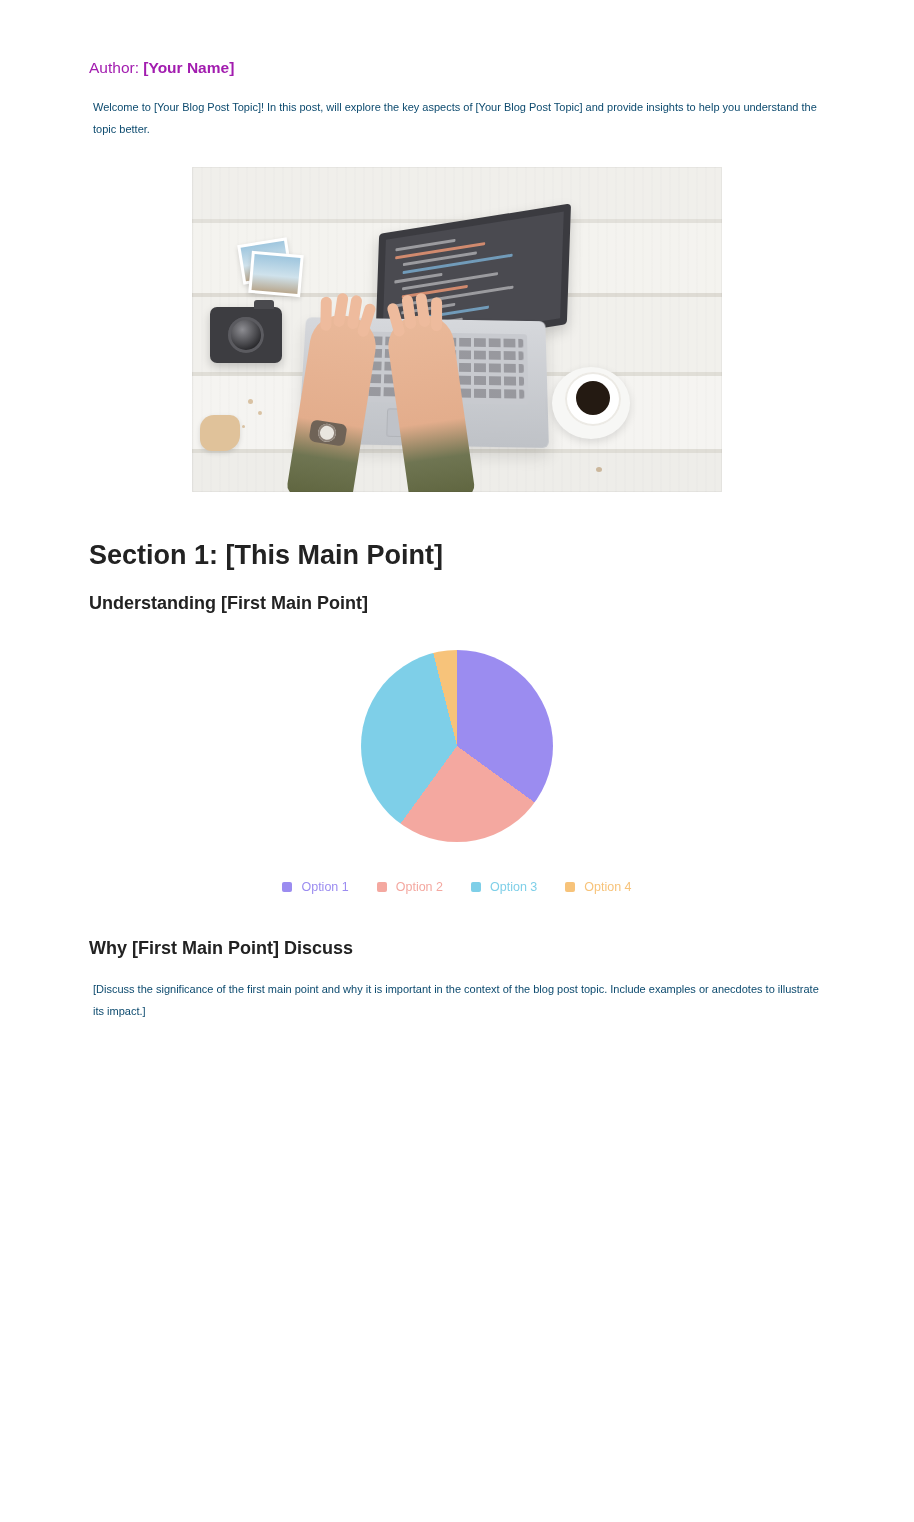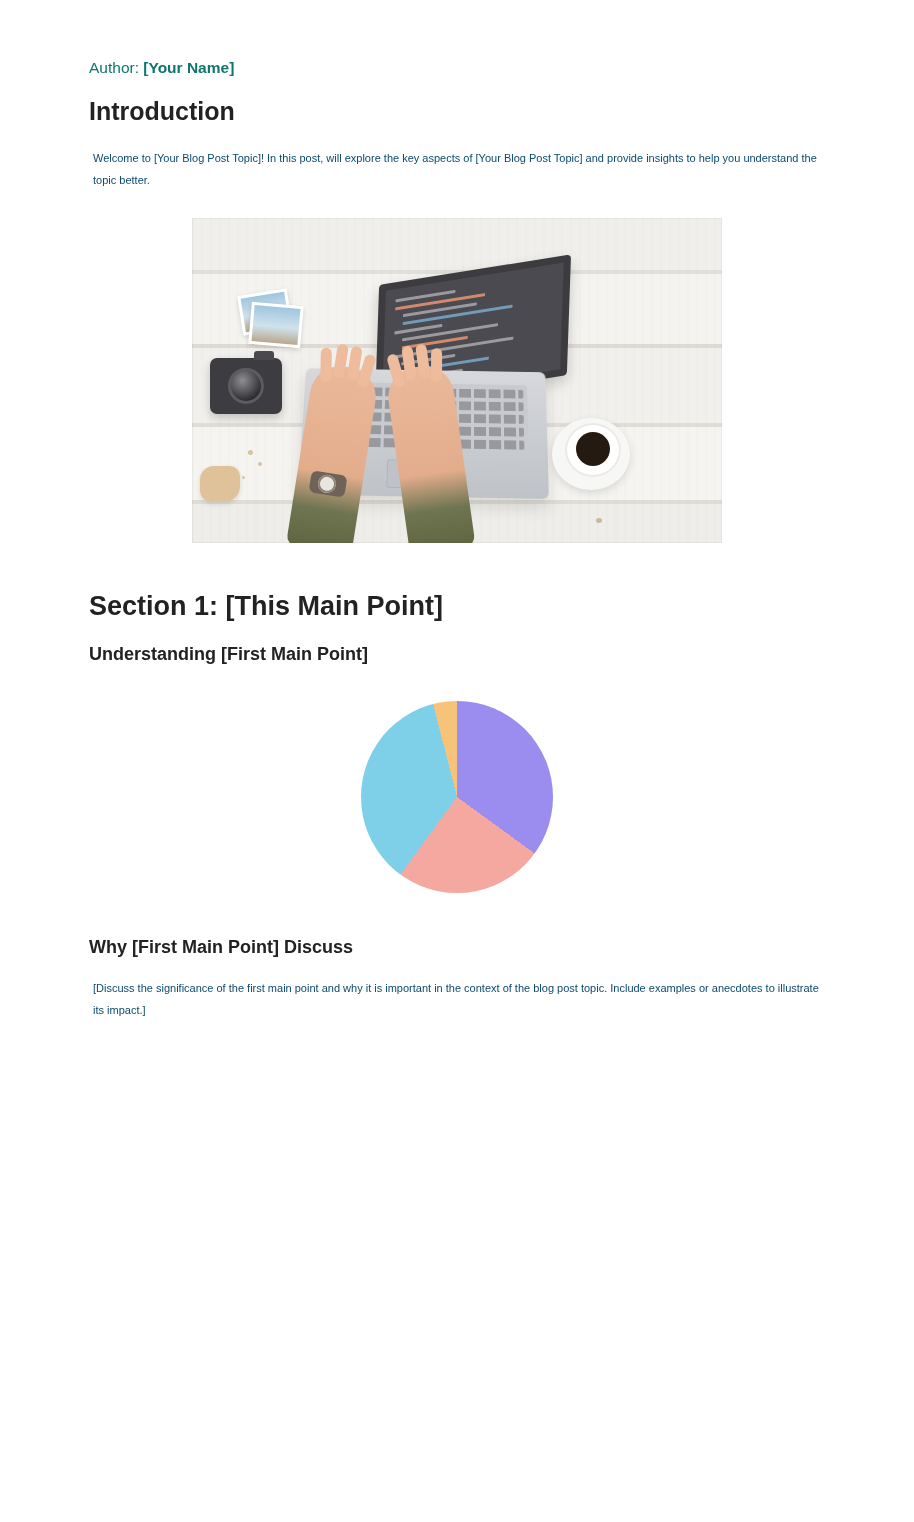--- a/index.html
+++ b/index.html
@@ -25,21 +25,21 @@
     font-size: 33px;
     font-weight: bold;
     letter-spacing: 0.3px;
     margin: 14px 0 26px 0;
     color: #222222;
   }
   .meta-line {
     font-size: 15.5px;
     line-height: 1.5;
     margin: 0 0 18px 0;
-    color: #0f766e;
+    color: #a21caf;
   }
   .meta-line .strong {
     font-weight: bold;
   }
   .meta-line.second {
     margin-bottom: 44px;
   }
   h2.section-heading {
     font-size: 25px;
     font-weight: bold;
@@ -339,21 +339,20 @@
 
 <div class="page">
 
 
   <p class="meta-line">
     <span>Author:</span>
     <span class="strong">[Your Name]</span>
   </p>
 
 
-  <h2 class="section-heading">Introduction</h2>
   <p class="body-text">Welcome to [Your Blog Post Topic]! In this post, will explore the key aspects of [Your Blog Post Topic] and provide insights to help you understand the topic better.</p>
 
   <div class="photo-wrap">
     <div class="photo">
       <div class="wood"></div>
       <div class="wood-grain"></div>
 
       <div class="polaroid" style="left:48px; top:74px; width:50px; height:40px; transform:rotate(-9deg);">
         <div class="pimg"></div>
       </div>
@@ -426,20 +425,38 @@
 
   <div class="spacer-sm"></div>
 
   <h2 class="section-heading big">Section 1: [This Main Point]</h2>
   <h3 class="sub-heading">Understanding [First Main Point]</h3>
 
   <div class="chart-block">
     <div class="pie-wrap">
       <div class="pie" id="pie-shape" style="background: conic-gradient(rgb(155, 140, 240) 0deg, rgb(155, 140, 240) 126deg, rgb(244, 168, 160) 126deg, rgb(244, 168, 160) 216deg, rgb(126, 207, 232) 216deg, rgb(126, 207, 232) 345.6deg, rgb(247, 195, 122) 345.6deg, rgb(247, 195, 122) 360deg);"></div>
     </div>
+    <div class="legend" id="pie-legend">
+        <div class="legend-item">
+          <span class="legend-swatch" style="background: rgb(155, 140, 240);"></span>
+          <span style="color: rgb(155, 140, 240);">Option 1</span>
+        </div>
+        <div class="legend-item">
+          <span class="legend-swatch" style="background: rgb(244, 168, 160);"></span>
+          <span style="color: rgb(244, 168, 160);">Option 2</span>
+        </div>
+        <div class="legend-item">
+          <span class="legend-swatch" style="background: rgb(126, 207, 232);"></span>
+          <span style="color: rgb(126, 207, 232);">Option 3</span>
+        </div>
+        <div class="legend-item">
+          <span class="legend-swatch" style="background: rgb(247, 195, 122);"></span>
+          <span style="color: rgb(247, 195, 122);">Option 4</span>
+        </div>
+      </div>
   </div>
 
   <div class="spacer-md"></div>
 
   <h3 class="sub-heading">Why [First Main Point] Discuss</h3>
   <p class="body-text">[Discuss the significance of the first main point and why it is important in the context of the blog post topic. Include examples or anecdotes to illustrate its impact.]</p>
 
 </div>
 
 </body></html>

